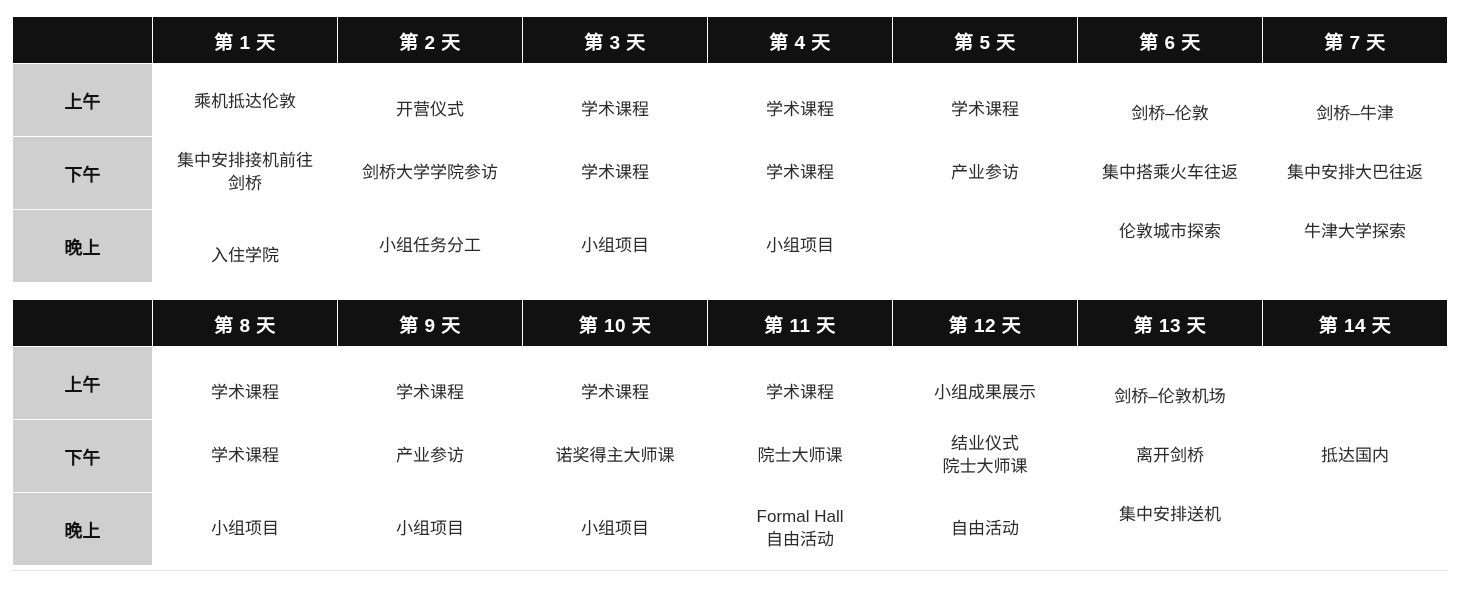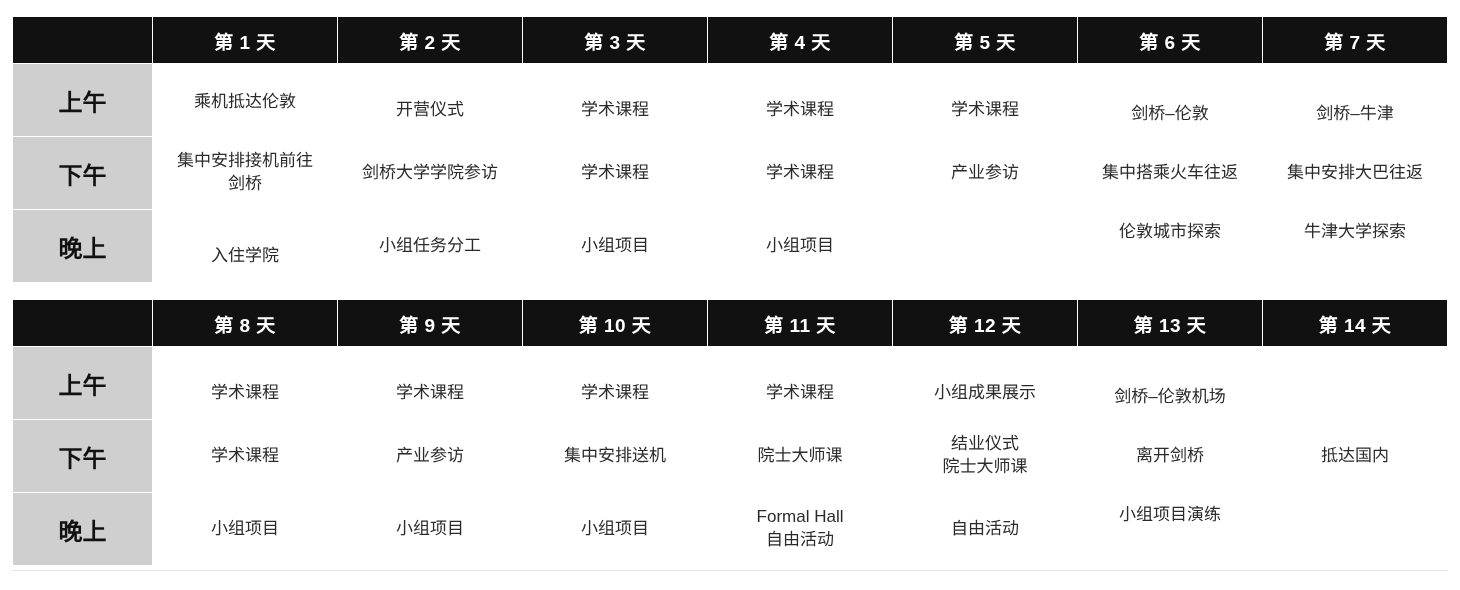--- a/index.html
+++ b/index.html
@@ -52,21 +52,21 @@
     font-weight: bold;
     text-align: center;
     height: 46px;
     letter-spacing: 0.5px;
   }
 
   
   .slot-label {
     background: #cfcfcf;
     color: #111111;
-    font-size: 24px;
+    font-size: 18px;
     font-weight: bold;
     text-align: center;
     height: 72px;
     vertical-align: middle;
     border-bottom: 1px solid #ffffff;
   }
 
   
   .cell {
     background: #ffffff;
@@ -318,21 +318,21 @@
                 <span class="line">学术课程</span>
               </div>
             </td>
             <td class="cell">
               <div>
                 <span class="line">产业参访</span>
               </div>
             </td>
             <td class="cell">
               <div>
-                <span class="line">集中安排送机</span>
+                <span class="line">诺奖得主大师课</span>
               </div>
             </td>
             <td class="cell">
               <div>
                 <span class="line">院士大师课</span>
               </div>
             </td>
             <td class="cell">
               <div>
                 <span class="line">结业仪式</span>
@@ -373,21 +373,21 @@
                 <span class="line">自由活动</span>
               </div>
             </td>
             <td class="cell">
               <div>
                 <span class="line">自由活动</span>
               </div>
             </td>
             <td class="cell">
               <div class="shift-up">
-                <span class="line">小组项目演练</span>
+                <span class="line">集中安排送机</span>
               </div>
             </td>
             <td class="cell">
               <div>
                 <span class="line"></span>
               </div>
             </td>
           </tr>
         </tbody>
       </table>

